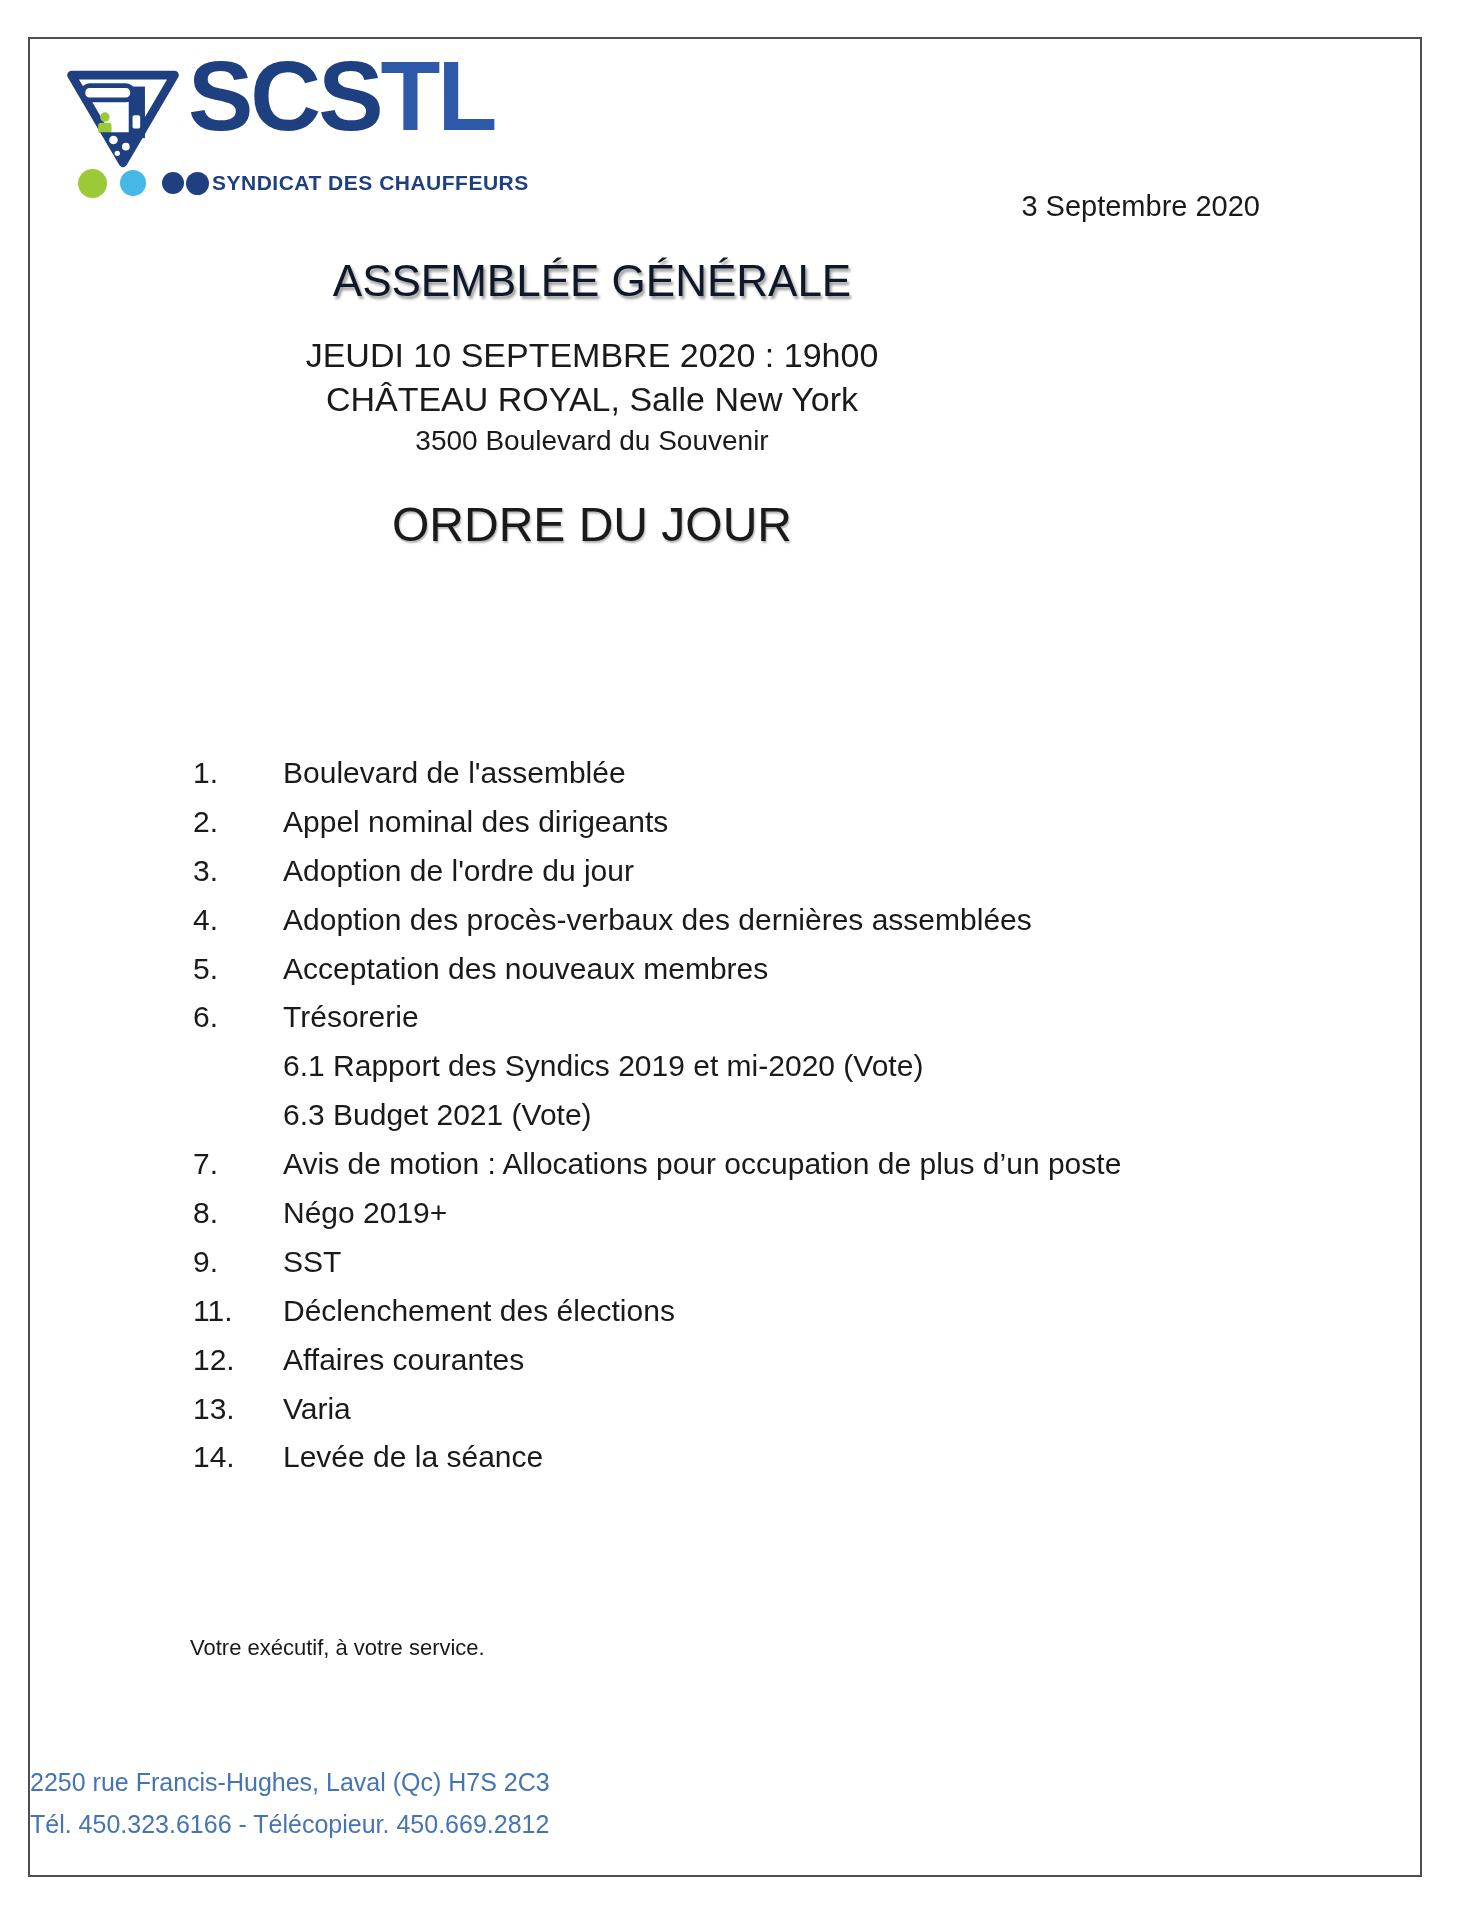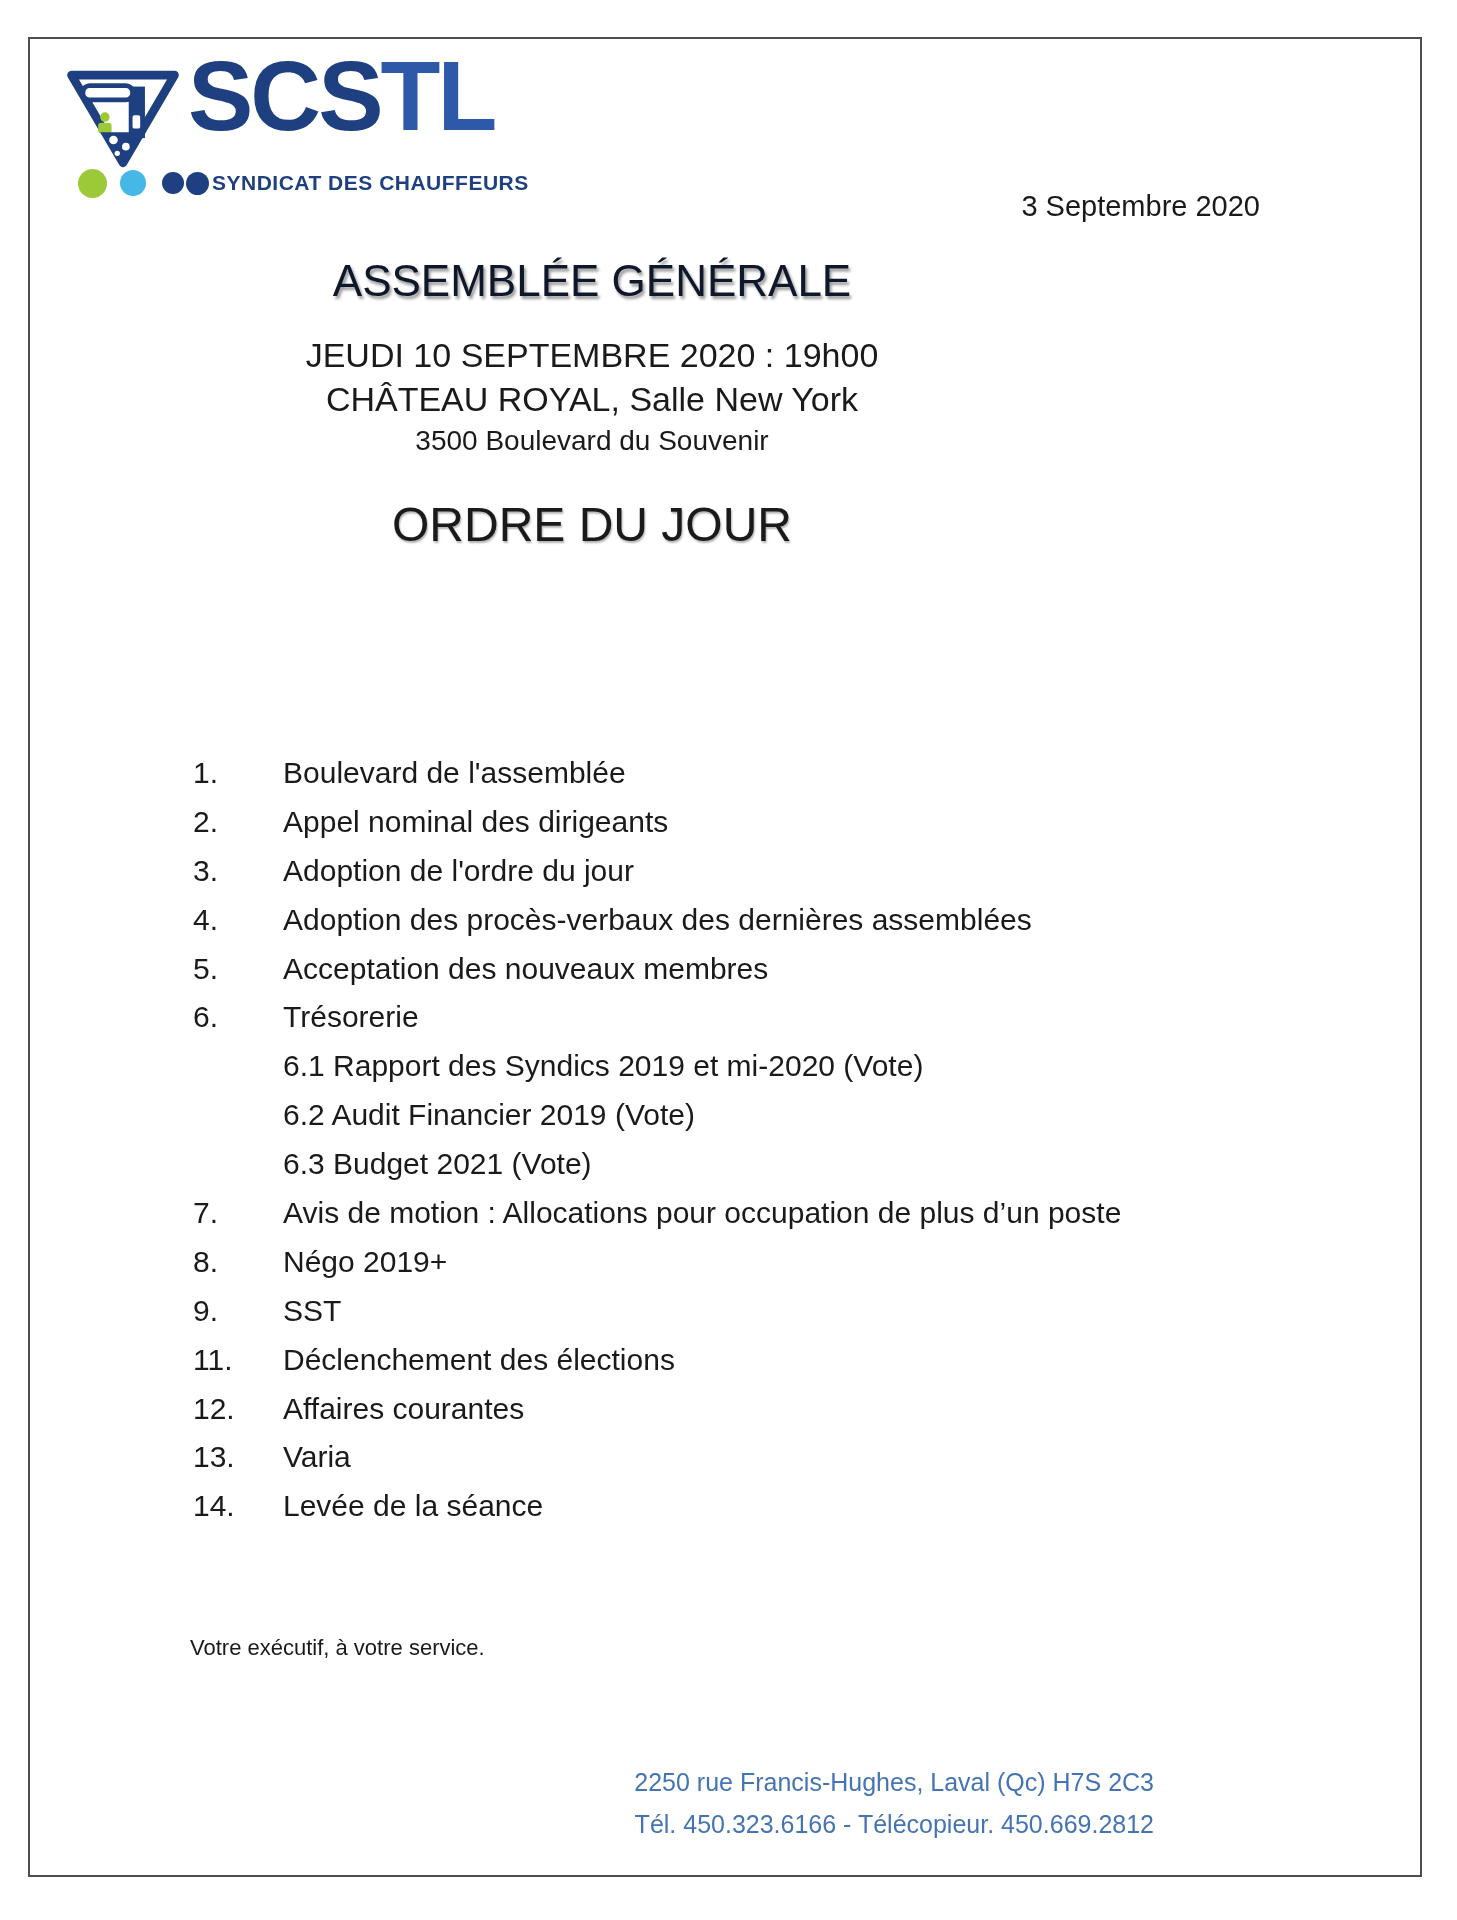--- a/index.html
+++ b/index.html
@@ -87,21 +87,21 @@
 
   
   .closing {
     position: absolute; top: 1596px; left: 160px;
     font-size: 22px; 
   }
 
   
   .footer {
     position: absolute; top: 1722px; left: 0; width: 1124px;
-    text-align: right; color: #4574b4;
+    text-align: left; color: #4574b4;
     font-size: 25px; line-height: 42px;
   }
 </style>
 </head>
 <body>
 
 <div class="page">
 
   <div class="logo">
     <svg class="logo-triangle" width="126" height="104" viewBox="0 0 132 108" xmlns="http://www.w3.org/2000/svg">
@@ -162,24 +162,20 @@
     <div class="agenda-row">
       <span class="num">6.</span>
       <span class="txt">Trésorerie</span>
     </div>
     <div class="agenda-row">
       <span class="num"></span>
       <span class="txt">6.1 Rapport des Syndics 2019 et mi-2020 (Vote)</span>
     </div>
     <div class="agenda-row">
       <span class="num"></span>
-      <span class="txt">6.2 Audit Financier 2019 (Vote)</span>
-    </div>
-    <div class="agenda-row">
-      <span class="num"></span>
       <span class="txt">6.3 Budget 2021 (Vote)</span>
     </div>
     <div class="agenda-row">
       <span class="num">7.</span>
       <span class="txt">Avis de motion : Allocations pour occupation de plus d’un poste</span>
     </div>
     <div class="agenda-row">
       <span class="num">8.</span>
       <span class="txt">Négo 2019+</span>
     </div>

